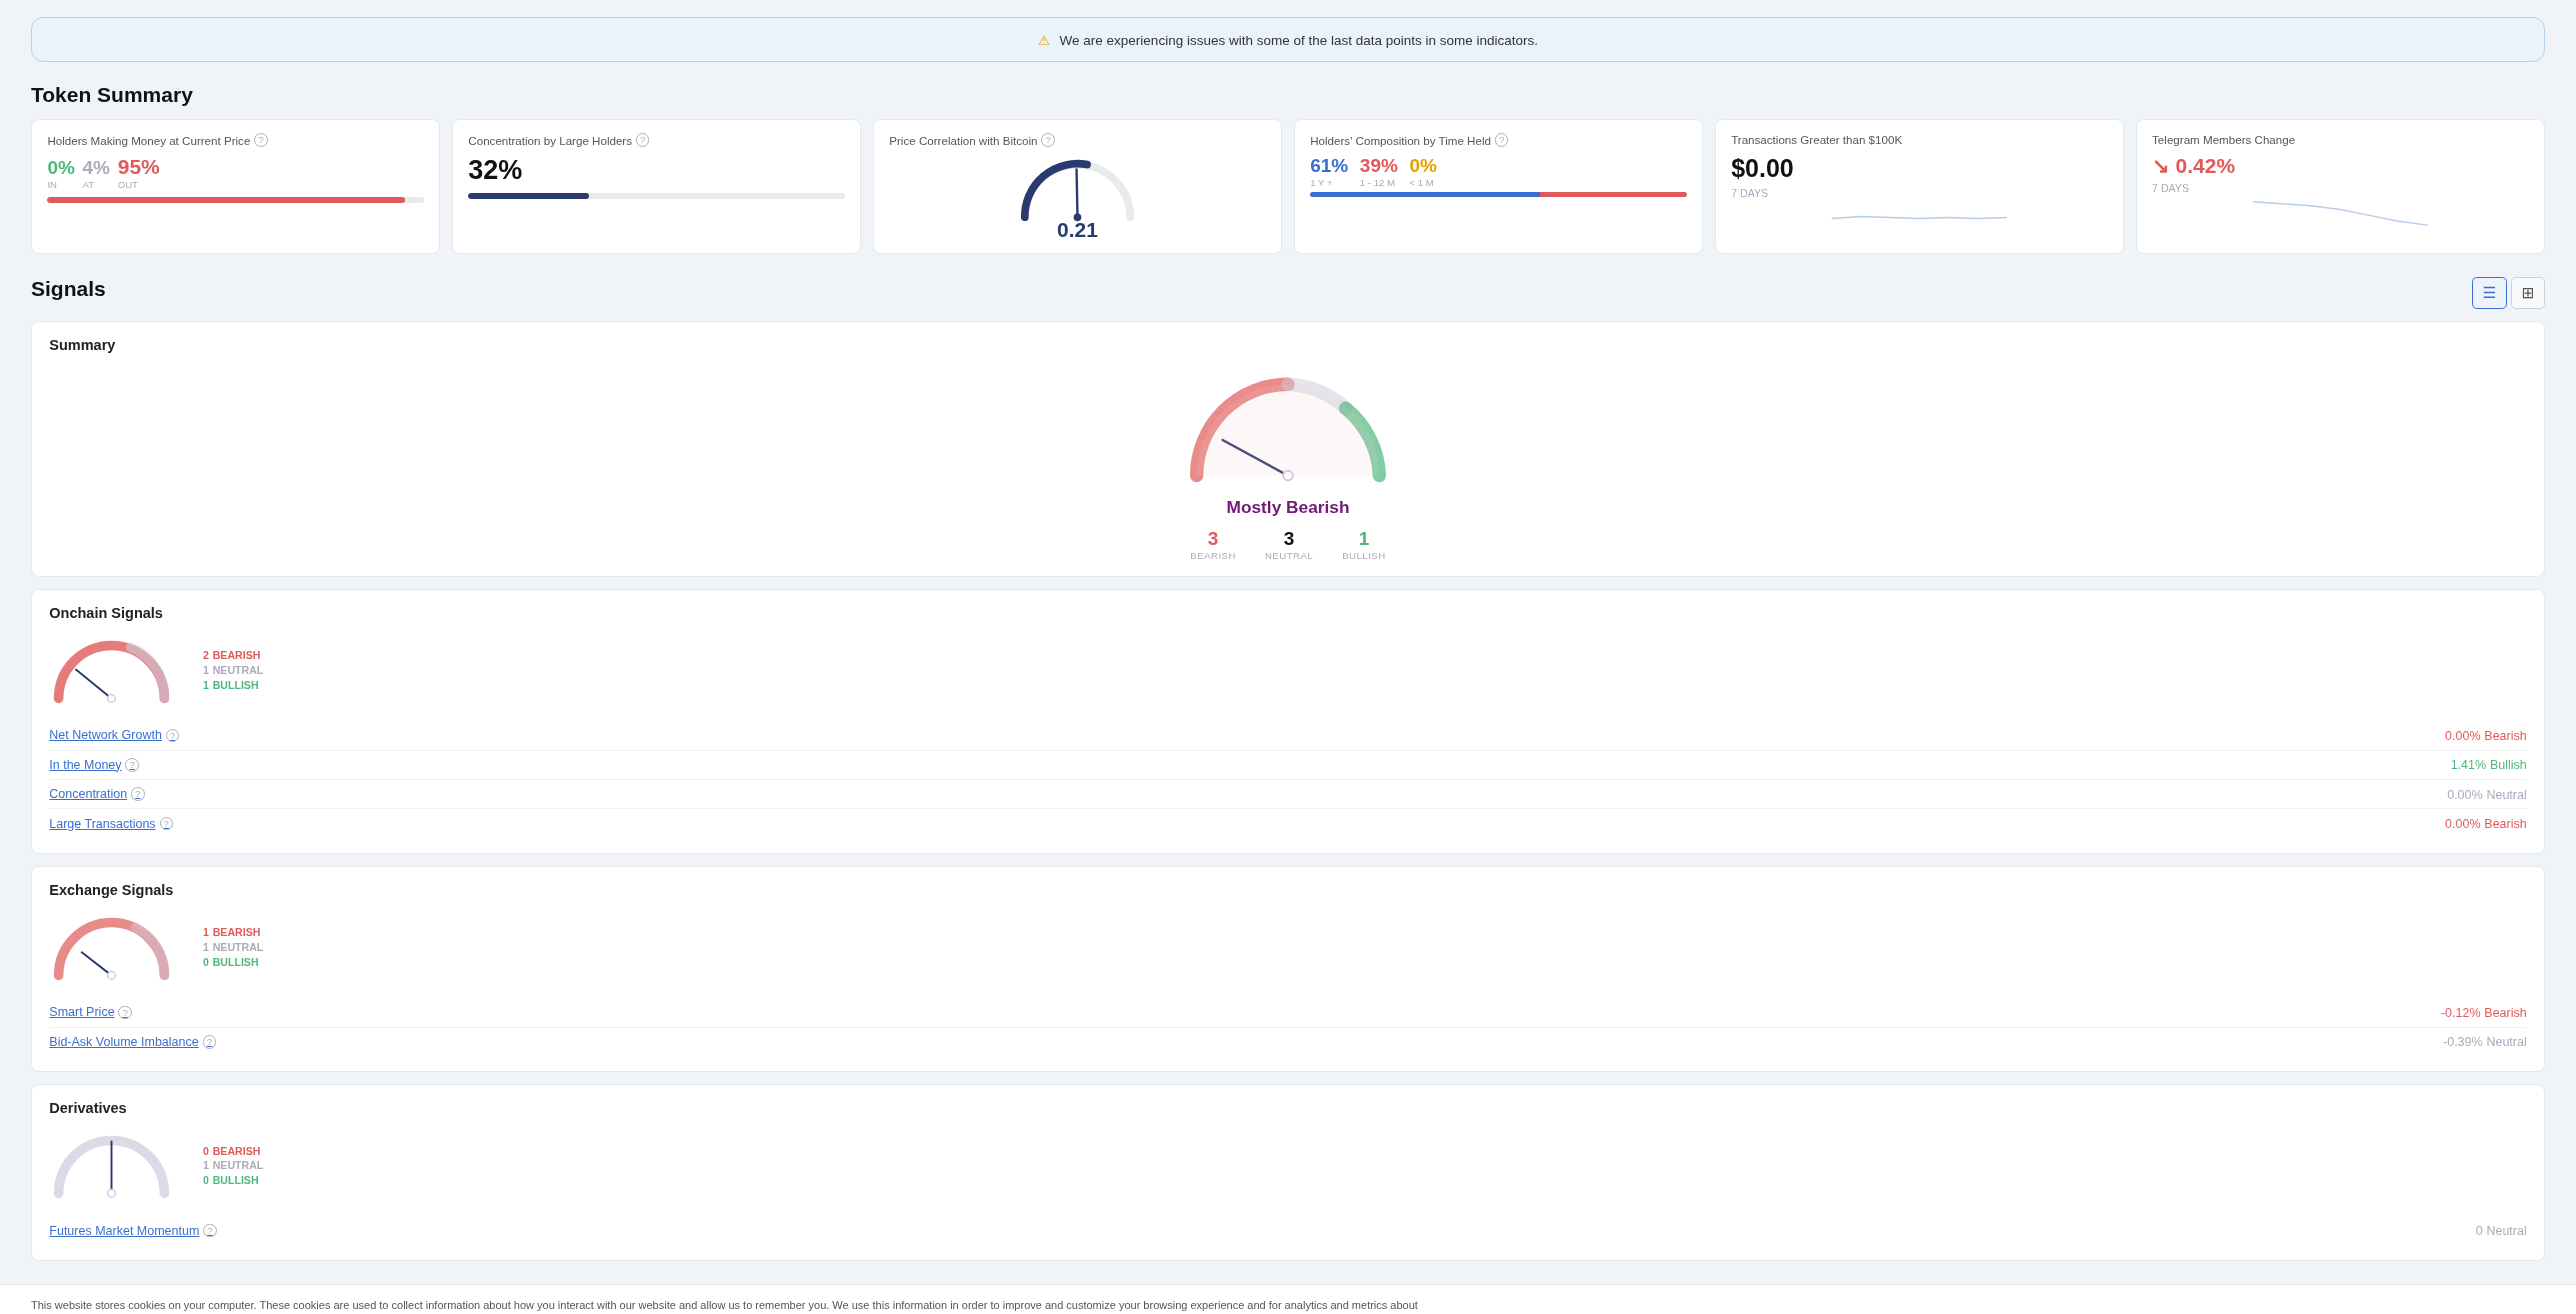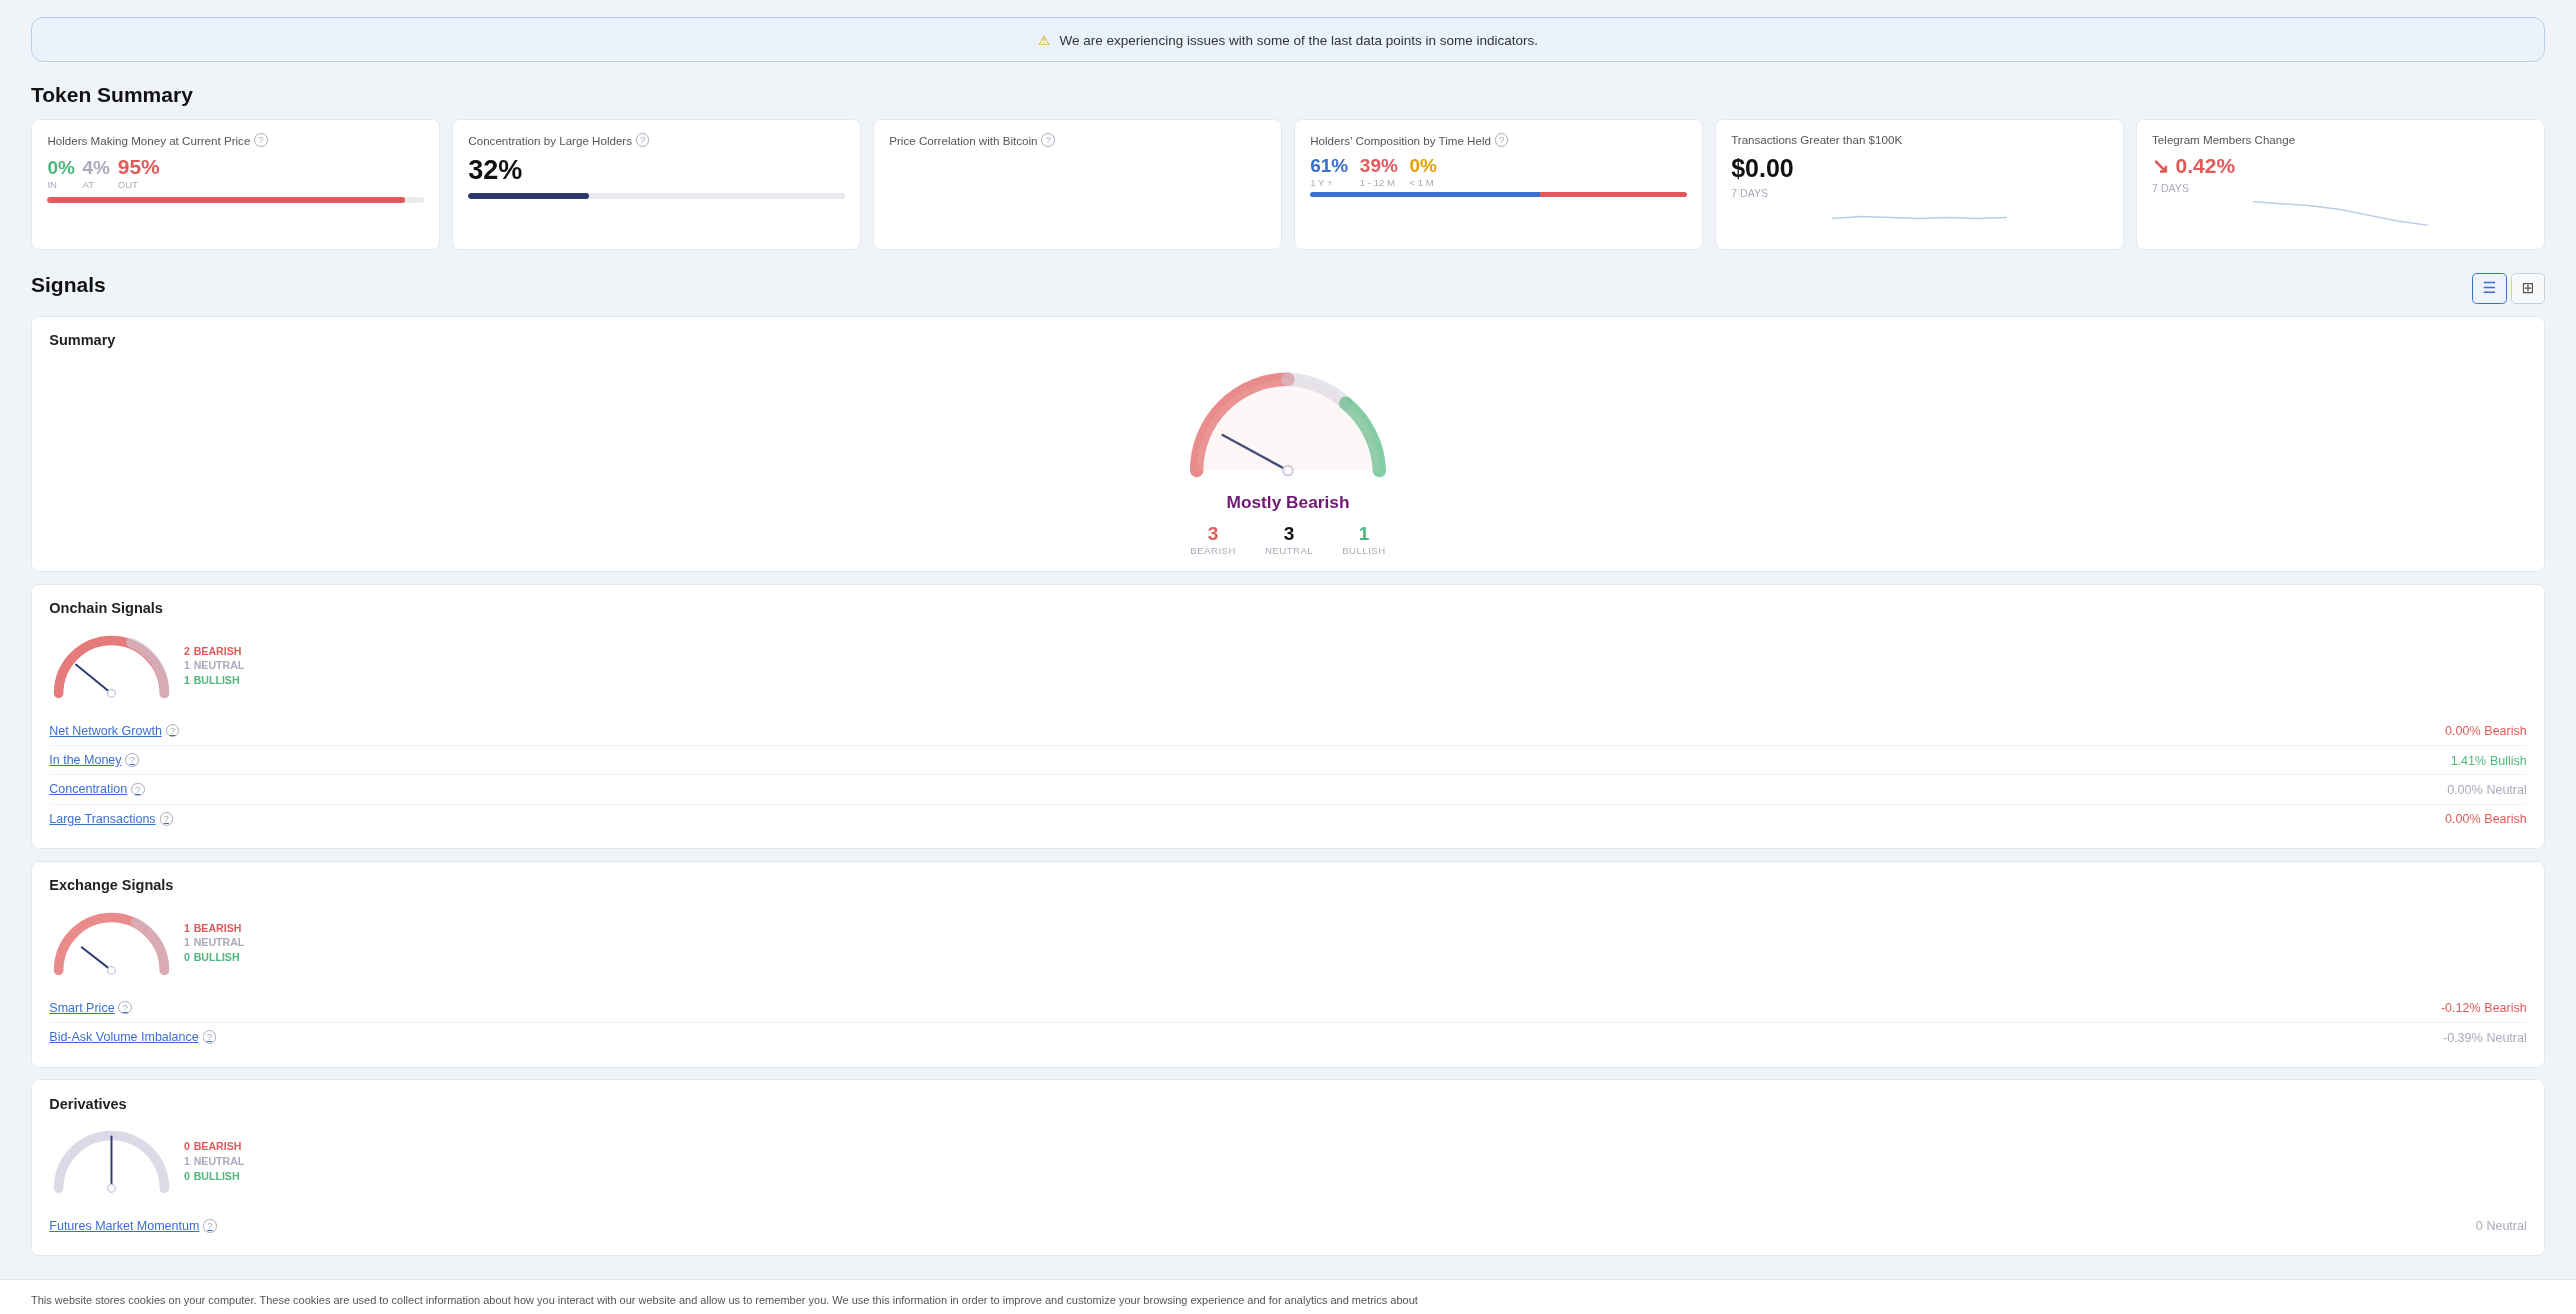--- a/index.html
+++ b/index.html
@@ -144,21 +144,21 @@
       border-top: 1px solid #f0f2f5;
     }
     .signal-row:first-of-type { border-top: none; }
     .signal-name { color: #3a6fcf; font-size: 12.5px; display: flex; align-items: center; gap: 3.9px; text-decoration: underline; }
     .signal-val-bearish { color: #e05a5a; font-size: 12.5px; font-weight: 500; }
     .signal-val-bullish { color: #4db87e; font-size: 12.5px; font-weight: 500; }
     .signal-val-neutral  { color: #aab; font-size: 12.5px; }
     .signal-help { color: #aab; font-size: 11.6px; cursor: pointer; }
 
     
-    .signals-legend { display: flex; flex-direction: column; gap: 2.9px; font-size: 10.6px; margin-left: 0; }
+    .signals-legend { display: flex; flex-direction: column; gap: 2.9px; font-size: 10.6px; margin-left: 19px; }
     .legend-bearish { color: #e05a5a; font-weight: 600; }
     .legend-neutral { color: #aab; font-weight: 600; }
     .legend-bullish { color: #4db87e; font-weight: 600; }
     .legend-num { font-weight: 700; margin-right: 3.9px; }
 
     .mini-gauge-row { display: flex; align-items: center; gap: 9.6px; margin-bottom: 13.5px; }
 
     
     .cookie-banner {
       background: #fff;
@@ -219,20 +219,32 @@
     <div class="concentration-bar-wrap">
       <div class="concentration-bar-fill" style="width:32%;"></div>
     </div>
   </div>
 
   <div class="card">
     <div class="card-title">
       <span>Price Correlation with Bitcoin</span>
       <span class="help">?</span>
     </div>
+    <div class="gauge-wrap">
+      <svg width="125" height="69" viewBox="0 0 130 72">
+
+        <path d="M 10 65 A 55 55 0 0 1 120 65" fill="none" stroke="#e8eaed" stroke-width="8" stroke-linecap="round"></path>
+
+        <path d="M 10 65 A 55 55 0 0 1 75 10" fill="none" stroke="#2a3a6e" stroke-width="8" stroke-linecap="round"></path>
+
+        <line x1="65" y1="65" x2="64" y2="15" stroke="#2a3a6e" stroke-width="2.5" stroke-linecap="round"></line>
+        <circle cx="65" cy="65" r="4" fill="#2a3a6e"></circle>
+      </svg>
+      <div class="gauge-value">0.21</div>
+    </div>
   </div>
 
   <div class="card">
     <div class="card-title">
       <span>Holders' Composition by Time Held</span>
       <span class="help">?</span>
     </div>
     <div class="composition-vals">
       <div>
         <span class="comp-blue">61%</span>

